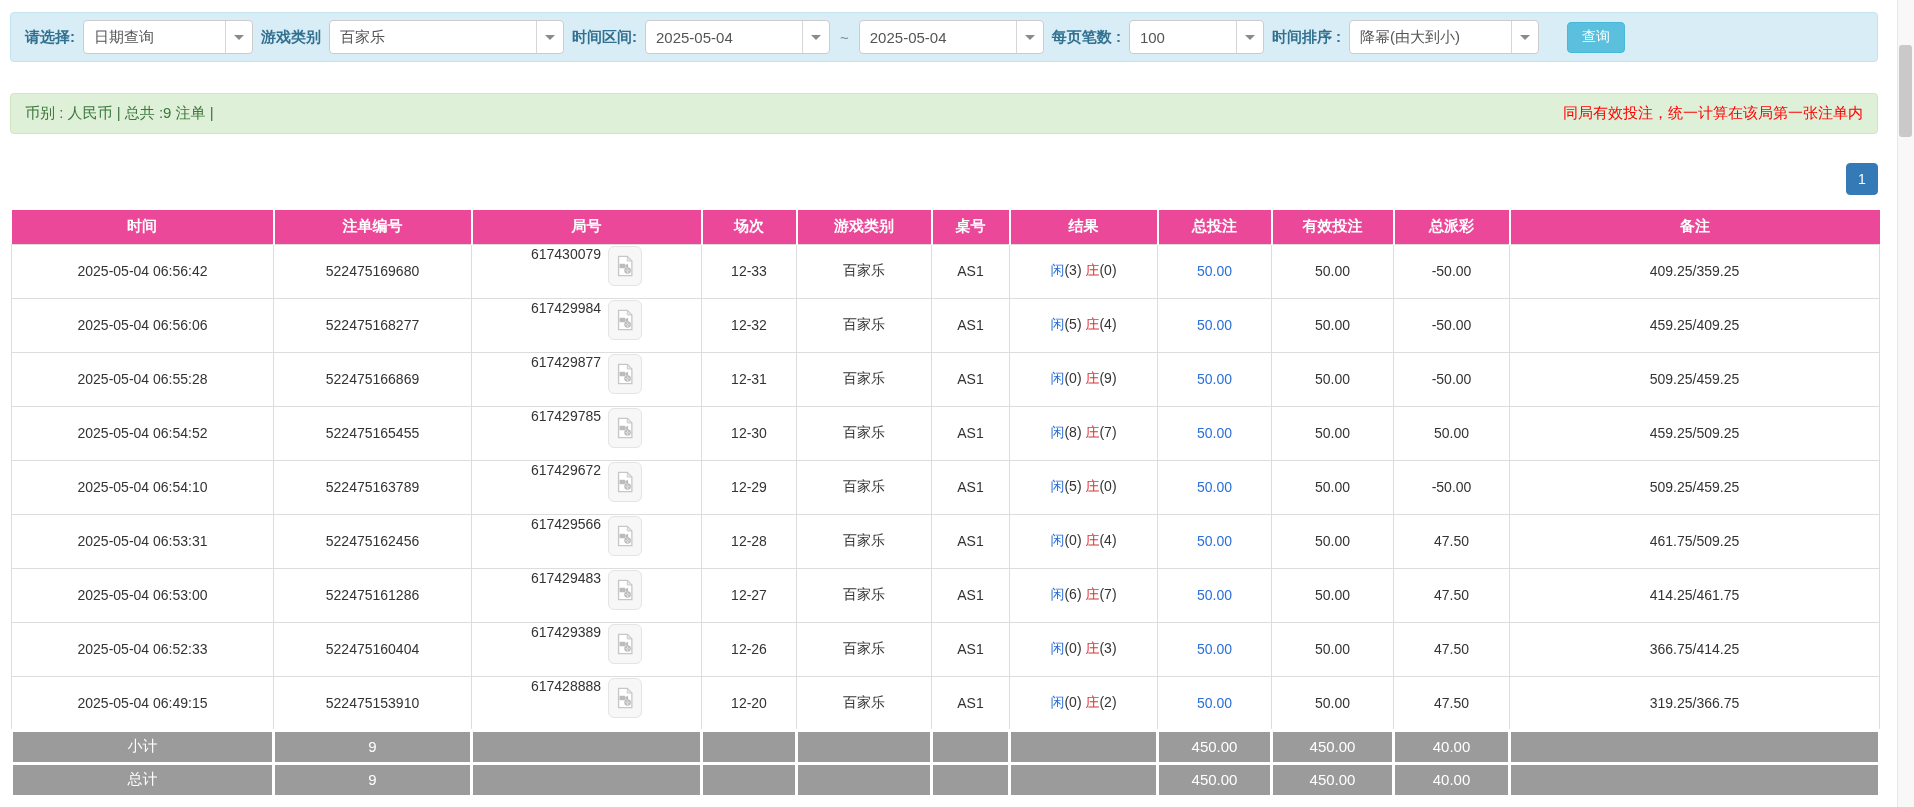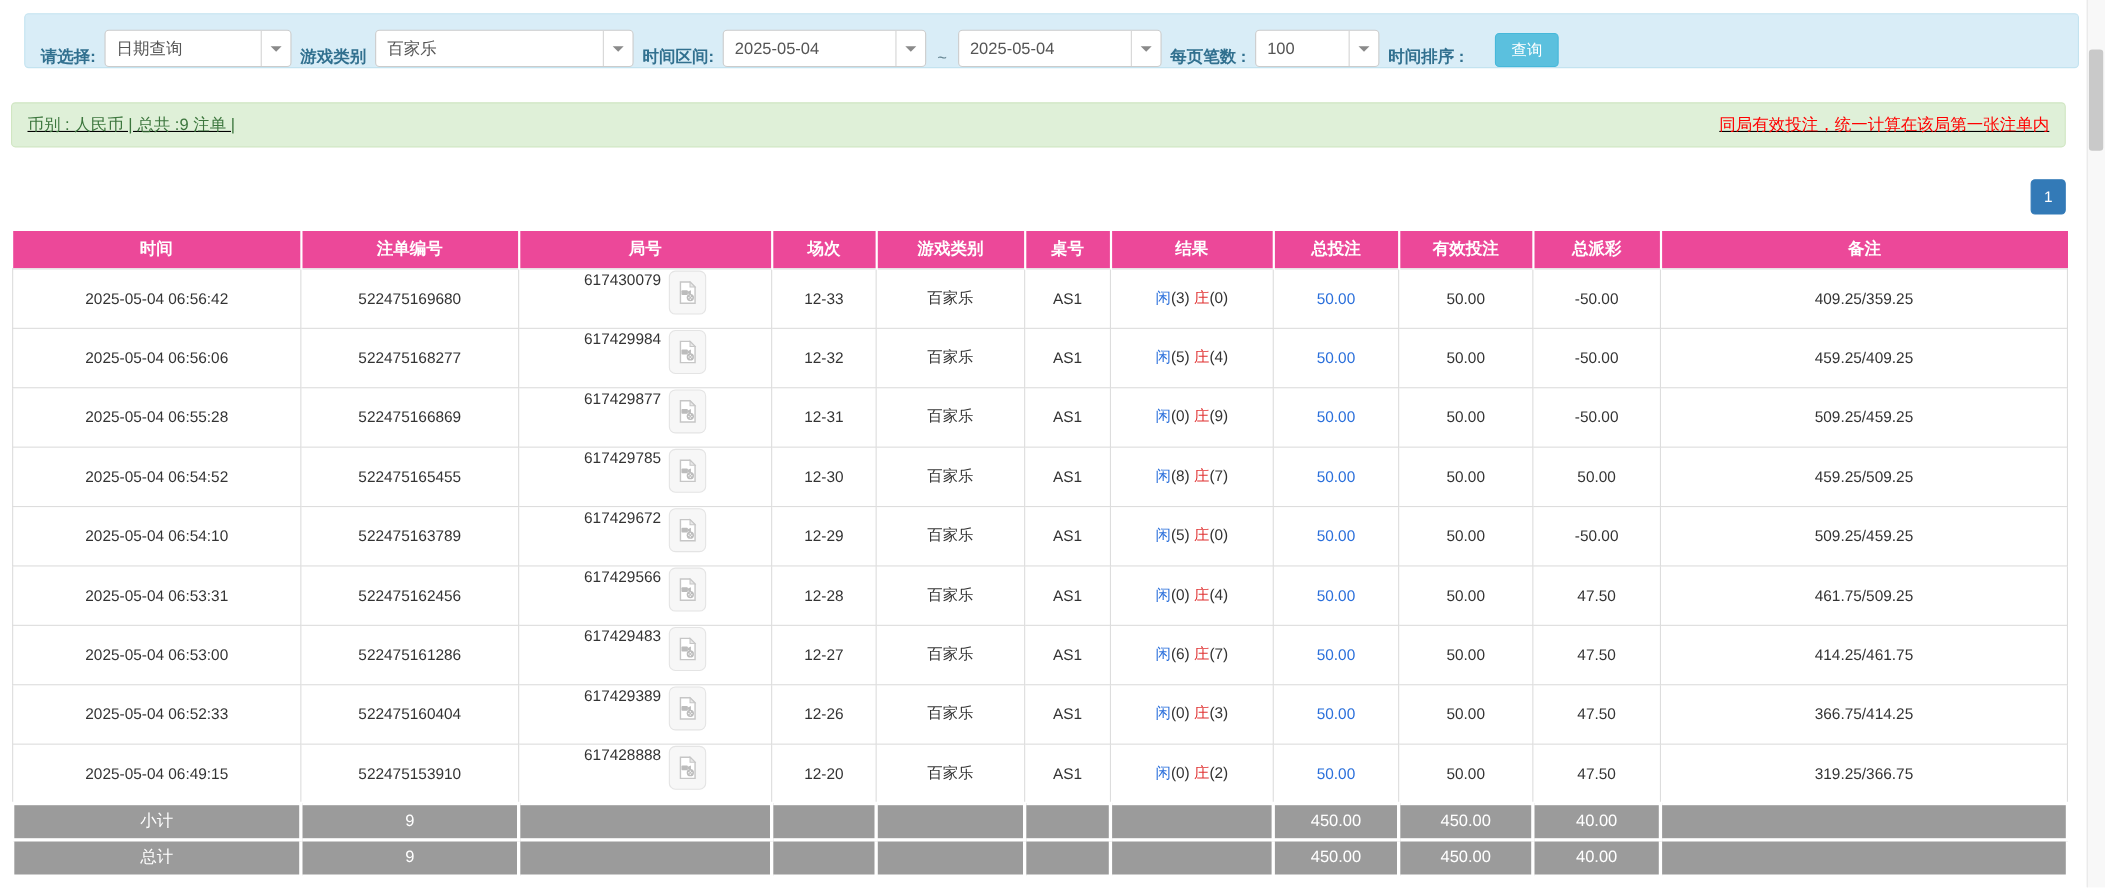--- a/index.html
+++ b/index.html
@@ -1,41 +1,41 @@
 <!DOCTYPE html>
 <html><head>
 <meta charset="utf-8">
 <style>
   * { margin:0; padding:0; box-sizing:border-box; }
   body { font-family:"Liberation Sans","DejaVu Sans",sans-serif; background:#fff; }
   .page { position:relative; width:1914px; height:807px; background:#fff; overflow:hidden; }
 
   
-  .toolbar { position:absolute; left:22px; top:12px; width:1868px; height:50px;
+  .toolbar { position:absolute; left:10px; top:12px; width:1868px; height:50px;
     background:#d9edf7; border:1px solid #c3e3f0; border-radius:4px;
-    display:flex; align-items:flex-end; padding:0 14px; gap:8px; }
+    display:flex; align-items:center; padding:0 14px; gap:8px; }
   .tb-label { color:#31708f; font-weight:700; font-size:15px; white-space:nowrap; }
   .tilde { color:#6a8a97; font-size:15px; padding:0 2px; }
   .sel { height:34px; background:#fff; border:1px solid #ccc; border-radius:4px;
     display:flex; align-items:stretch; cursor:pointer;gap:12px; }
   .sel .val { padding:0 10px; font-size:15px; color:#555; display:flex; align-items:center;
     flex:1; white-space:nowrap; overflow:hidden; }
   .sel .caret-zone { width:27px; border-left:1px solid #d5d5d5; display:flex;
     align-items:center; justify-content:center; }
   .caret { width:0; height:0; border-left:5px solid transparent;
     border-right:5px solid transparent; border-top:5px solid #8a8a8a; }
-  .w170{width:170px} .w235{width:235px} .w185{width:185px} .w135{width:113px} .w190{width:190px}
+  .w170{width:170px} .w235{width:235px} .w185{width:185px} .w135{width:135px} .w190{width:190px}
   .query-btn { height:31px; padding:0 14px; background:#5bc0de; border:1px solid #46b8da;
     color:#fff; font-size:14px; border-radius:4px; margin-left:20px; cursor:pointer; }
 
   
   .info-bar { position:absolute; left:10px; top:93px; width:1868px; height:41px;
     background:#dff0d8; border:1px solid #d0e6c2; border-radius:4px;
     display:flex; align-items:center; justify-content:space-between;
-    padding:0 14px; font-size:15px;text-decoration:underline; }
+    padding:0 14px; font-size:15px; }
   .info-left { color:#3c763d; }
   .info-right { color:#ff0000; }
 
   
   .pagination { position:absolute; left:10px; top:163px; width:1868px;
     display:flex; justify-content:flex-end; }
   .page-btn { min-width:32px; height:32px; background:#337ab7; border:1px solid #337ab7;
     border-radius:4px; color:#fff; font-size:14px; display:flex; align-items:center;
     justify-content:center; cursor:pointer; }
 
@@ -104,20 +104,26 @@
 
     <span class="tb-label">每页笔数 :</span>
     <div class="sel w135">
       <span class="val">100</span>
       <span class="caret-zone">
           <span class="caret"></span>
         </span>
     </div>
 
     <span class="tb-label">时间排序 :</span>
+    <div class="sel w190">
+      <span class="val">降幂(由大到小)</span>
+      <span class="caret-zone">
+          <span class="caret"></span>
+        </span>
+    </div>
 
     <button class="query-btn">查询</button>
   </div>
 
   <div class="info-bar">
     <span class="info-left">币别 : 人民币 | 总共 :9 注单 |</span>
     <span class="info-right">同局有效投注，统一计算在该局第一张注单内</span>
   </div>
 
   <div class="pagination">

